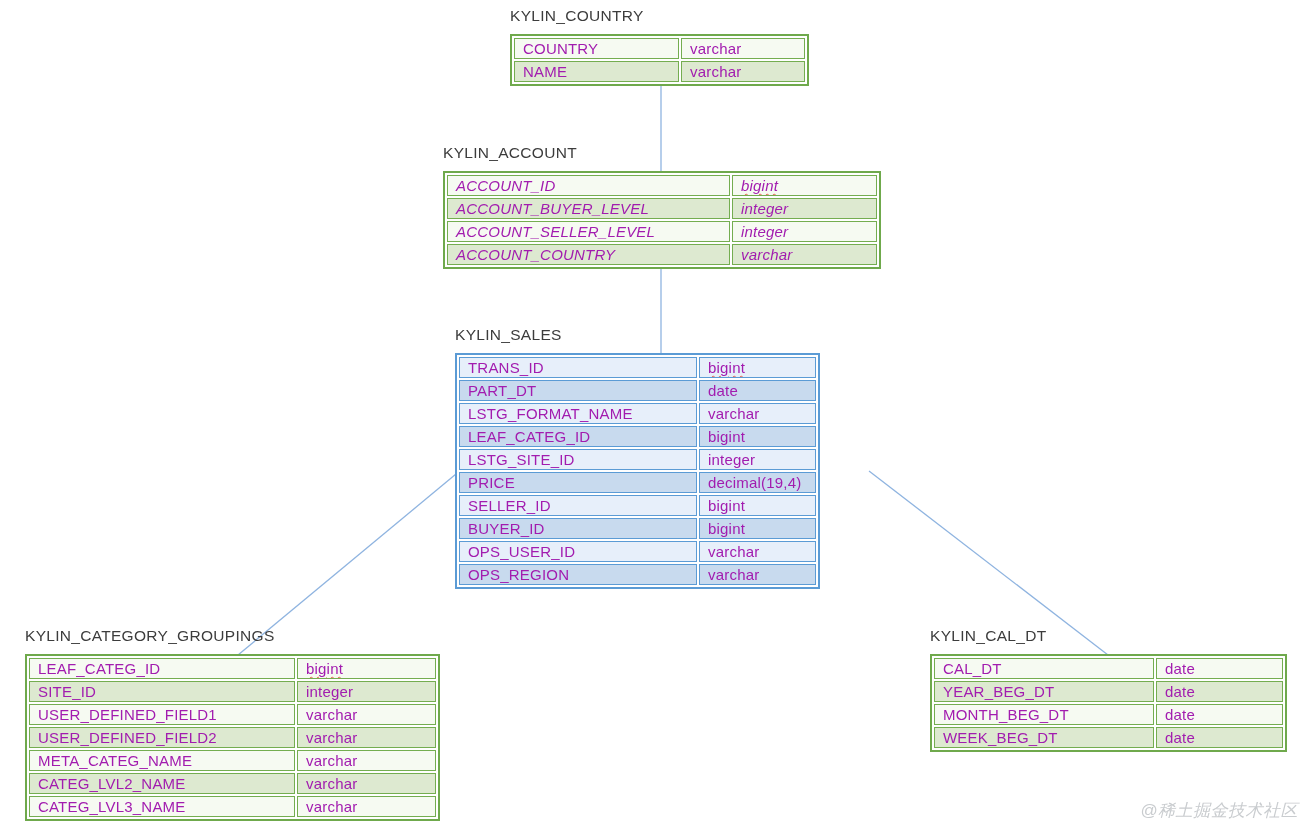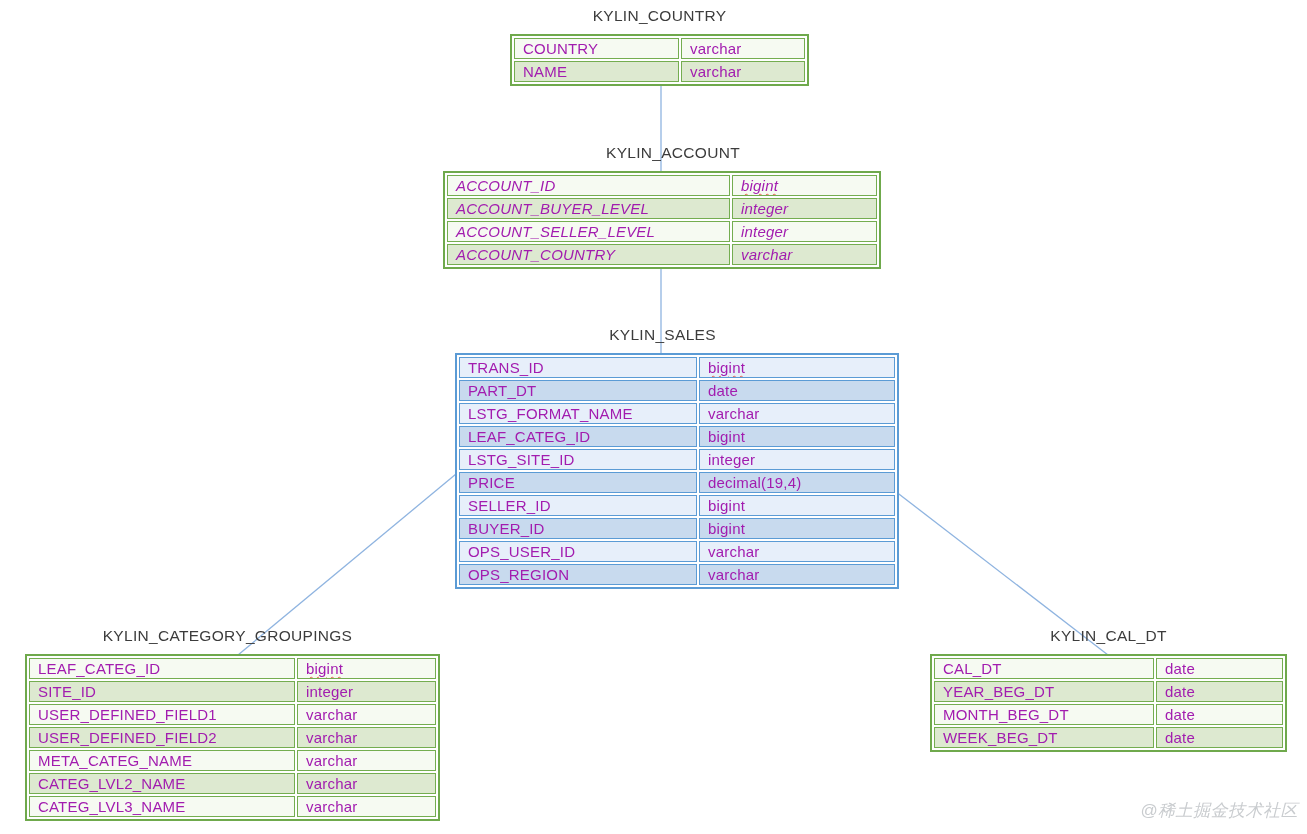--- a/index.html
+++ b/index.html
@@ -7,21 +7,21 @@
     position:relative;
     width:1307px;height:834px;
     background:#ffffff;
     font-family:"Liberation Sans","DejaVu Sans",sans-serif;
     overflow:hidden;
   }
   #connector-layer{position:absolute;left:0;top:0;width:1307px;height:834px;}
   .tablegroup{position:absolute;}
   .tbl-title{
     position:absolute;left:0;right:0;bottom:calc(100% + 9px);
-    text-align:center;font-size:15.5px;color:#3c3c3c;letter-spacing:.3px;
+    text-align:left;font-size:15.5px;color:#3c3c3c;letter-spacing:.3px;
     white-space:nowrap;
   }
   table.tbl{
     border-collapse:separate;border-spacing:2px;
     table-layout:fixed;box-sizing:border-box;
     background:#ffffff;
   }
   table.tbl td{
     box-sizing:border-box;height:21px;
     padding:0 4px 0 8px;
@@ -46,21 +46,21 @@
     text-decoration-color:#e8604c;
     text-decoration-thickness:1px;
     text-underline-offset:2px;
   }
   
   #g0{left:510px;top:34px;width:299px;}
   #g0 .tbl{width:299px;} #g0 .c-field{width:165px;}
   #g1{left:443px;top:171px;width:460px;}
   #g1 .tbl{width:438px;font-style:italic;} #g1 .c-field{width:283px;}
   #g2{left:455px;top:353px;width:415px;}
-  #g2 .tbl{width:444px;} #g2 .c-field{width:238px;}
+  #g2 .tbl{width:365px;} #g2 .c-field{width:238px;}
   #g3{left:25px;top:654px;width:405px;border-radius:31px;}
   #g3 .tbl{width:415px;} #g3 .c-field{width:266px;}
   #g4{left:930px;top:654px;width:357px;}
   #g4 .tbl{width:357px;} #g4 .c-field{width:220px;}
   #watermark{
     position:absolute;right:9px;top:799px;
     font-size:17px;color:#c9cccf;letter-spacing:.5px;font-style:italic;
   }
 </style>
 </head>

